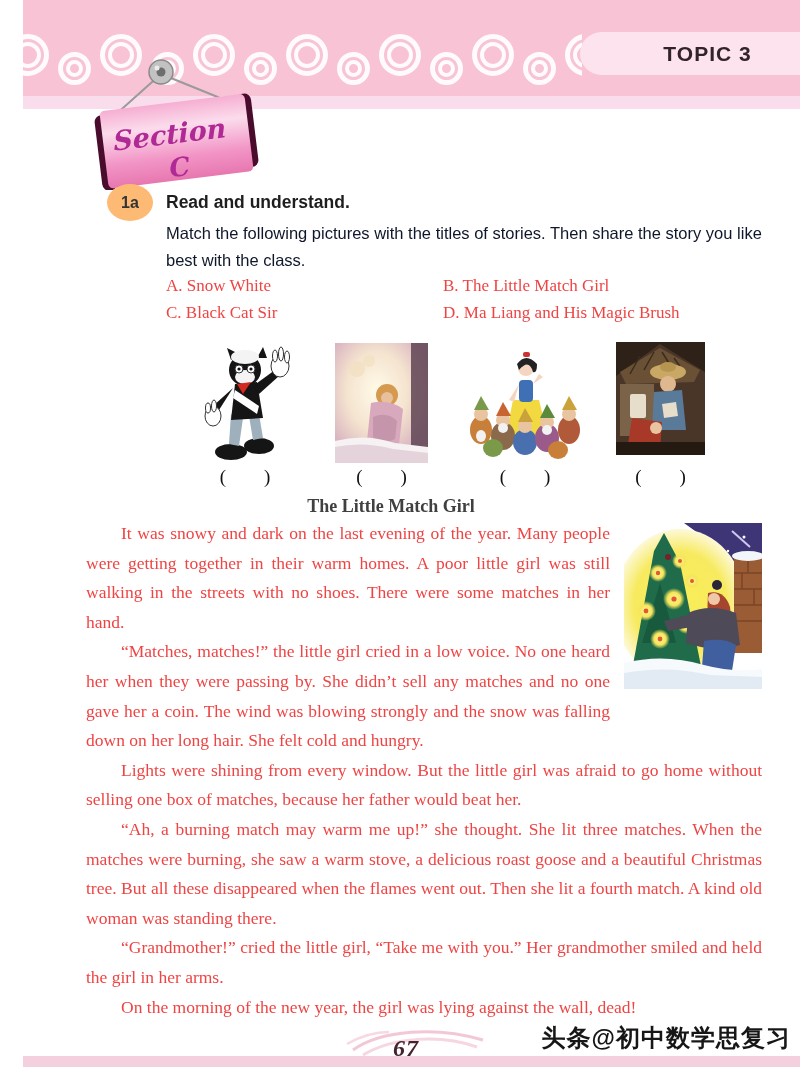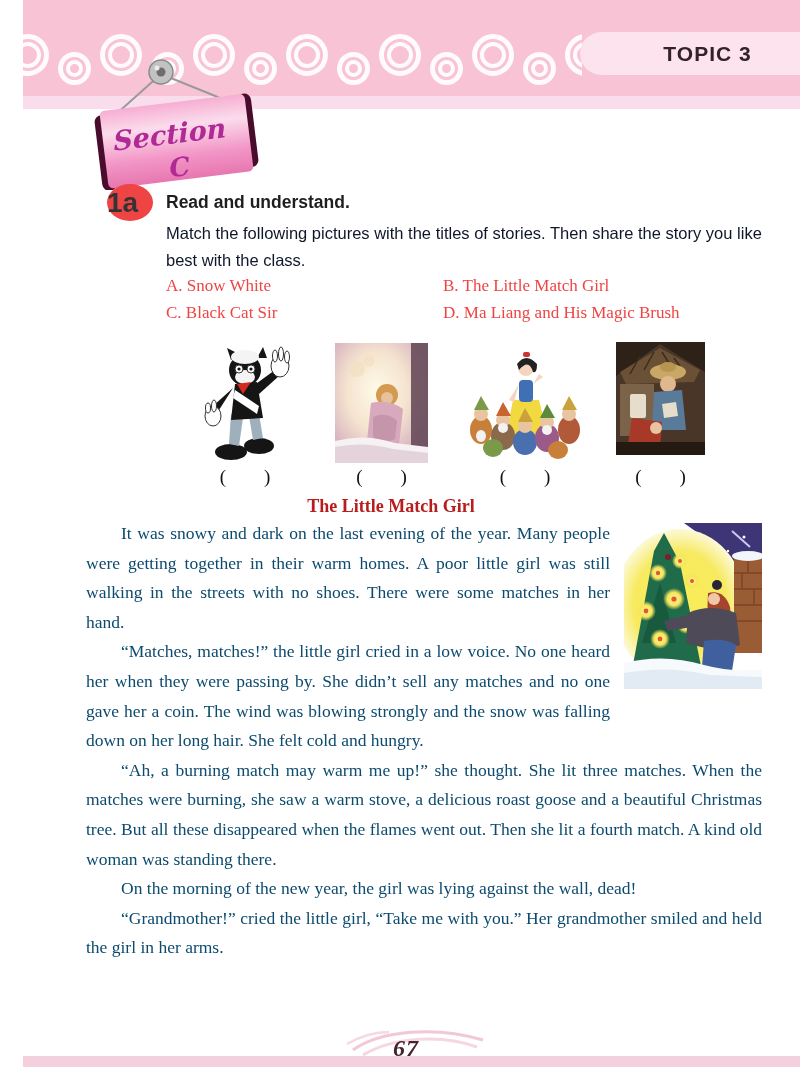--- a/index.html
+++ b/index.html
@@ -17,39 +17,39 @@
   .topic-pill{position:absolute;left:557px;top:32px;width:255px;height:43px;background:#fce3ee;
       border-radius:22px;display:flex;align-items:center;justify-content:center;
       font-family:"Liberation Sans",sans-serif;font-weight:bold;font-size:21px;color:#322329;letter-spacing:1px;}
 
   
   .banner-svg{position:absolute;left:55px;top:50px;}
   .banner-text{font-family:"DejaVu Serif",serif;font-style:italic;font-weight:bold;fill:#b02a96;}
 
   
   .badge-1a{position:absolute;left:84px;top:184px;width:46px;height:37px;border-radius:50%;
-      background:#ef4444;display:flex;align-items:center;
-      font-family:"Liberation Sans",sans-serif;font-weight:bold;font-size:28px;color:#343434;}
+      background:#fdba74;display:flex;align-items:center;justify-content:center;
+      font-family:"Liberation Sans",sans-serif;font-weight:bold;font-size:16px;color:#343434;}
   .activity-title{position:absolute;left:143px;top:192px;font-family:"Liberation Sans",sans-serif;
       font-weight:bold;font-size:17.5px;color:#1e1e1e;}
   .activity-instructions{position:absolute;left:143px;top:220px;width:600px;
       font-family:"Liberation Sans",sans-serif;font-size:16.5px;line-height:27px;color:#0f172a;}
   .option{position:absolute;font-size:17px;color:#ef4444;}
   .opt-a{left:143px;top:276px;} .opt-b{left:420px;top:276px;}
   .opt-c{left:143px;top:303px;} .opt-d{left:420px;top:303px;}
 
   
   .pic{position:absolute;} .pic svg{display:block;}
   .blank{position:absolute;top:464px;font-size:19px;color:#111;text-align:center;}
 
   
   .story{position:absolute;left:63px;top:496px;width:676px;}
-  .story-title{text-align:center;padding-right:66px;font-weight:bold;font-size:18px;margin:0 0 2px 0;color:#b91c1c;}
+  .story-title{text-align:center;padding-right:66px;font-weight:bold;font-size:18px;margin:0 0 2px 0;color:#404040;}
   .story-illustration{float:right;width:138px;height:166px;margin:4px 0 8px 14px;}
-  .story p{margin:0;font-size:17.5px;line-height:29.6px;text-align:justify;text-indent:2em;color:#0c4a6e;}
+  .story p{margin:0;font-size:17.5px;line-height:29.6px;text-align:justify;text-indent:2em;color:#ef4444;}
 
   
   .swirl{position:absolute;left:318px;top:1022px;}
   .page-number{position:absolute;left:370px;top:1035px;font-weight:bold;font-style:italic;
       font-size:24px;color:#44252f;letter-spacing:1px;}
   .watermark{position:absolute;right:32px;top:1022px;font-family:"Liberation Sans",sans-serif;
       font-weight:bold;font-size:24px;color:#161616;letter-spacing:1px;
       text-shadow:0 0 2px #fff,1px 1px 0 #fff,-1px -1px 0 #fff,1px -1px 0 #fff,-1px 1px 0 #fff;}
   .bottom-strip{position:absolute;left:0;top:1056px;width:800px;height:11px;background:#f4d0de;}
 </style>
@@ -295,26 +295,28 @@
       <circle cx="90" cy="76" r="6" fill="#f0c8a8"></circle>
       <path d="M64 90 Q86 80 112 90 L116 122 Q92 130 62 120 Z" fill="#4f4a58"></path>
       <path d="M64 92 L40 98 L44 108 L68 104 Z" fill="#4f4a58"></path>
       <path d="M80 118 Q100 114 112 122 L108 148 Q90 152 78 144 Z" fill="#3f5f9f"></path>
       <path d="M0 140 Q40 130 80 142 Q110 150 138 146 L138 166 L0 166 Z" fill="#f7fafc"></path>
       <path d="M0 150 Q44 142 86 152 L138 154 L138 166 L0 166 Z" fill="#e2ebf4"></path>
     </svg>
 
     <p>It was snowy and dark on the last evening of the year. Many people were getting together in their warm homes. A poor little girl was still walking in the streets with no shoes. There were some matches in her hand.</p>
     <p>“Matches, matches!” the little girl cried in a low voice. No one heard her when they were passing by. She didn’t sell any matches and no one gave her a coin. The wind was blowing strongly and the snow was falling down on her long hair. She felt cold and hungry.</p>
+    <p>Lights were shining from every window. But the little girl was afraid to go home without selling one box of matches, because her father would beat her.</p>
     <p>“Ah, a burning match may warm me up!” she thought. She lit three matches. When the matches were burning, she saw a warm stove, a delicious roast goose and a beautiful Christmas tree. But all these disappeared when the flames went out. Then she lit a fourth match. A kind old woman was standing there.</p>
+    <p>“Grandmother!” cried the little girl, “Take me with you.” Her grandmother smiled and held the girl in her arms.</p>
     <p>On the morning of the new year, the girl was lying against the wall, dead!</p>
-    <p>“Grandmother!” cried the little girl, “Take me with you.” Her grandmother smiled and held the girl in her arms.</p>
   </div>
 
   <svg class="swirl" width="150" height="38" viewBox="0 0 150 38">
     <path d="M12 28 C40 8 95 4 142 18" stroke="#eeb6ca" stroke-width="3" fill="none" opacity="0.75"></path>
     <path d="M22 33 C52 15 100 12 136 25" stroke="#f3c8d8" stroke-width="3" fill="none" opacity="0.75"></path>
     <path d="M6 22 C20 14 34 10 48 10" stroke="#f3c8d8" stroke-width="2.5" fill="none" opacity="0.7"></path>
   </svg>
   <div class="page-number">67</div>
+  <div class="watermark">头条@初中数学思复习</div>
   <div class="bottom-strip"></div>
 
 </div>
 
 </body></html>

